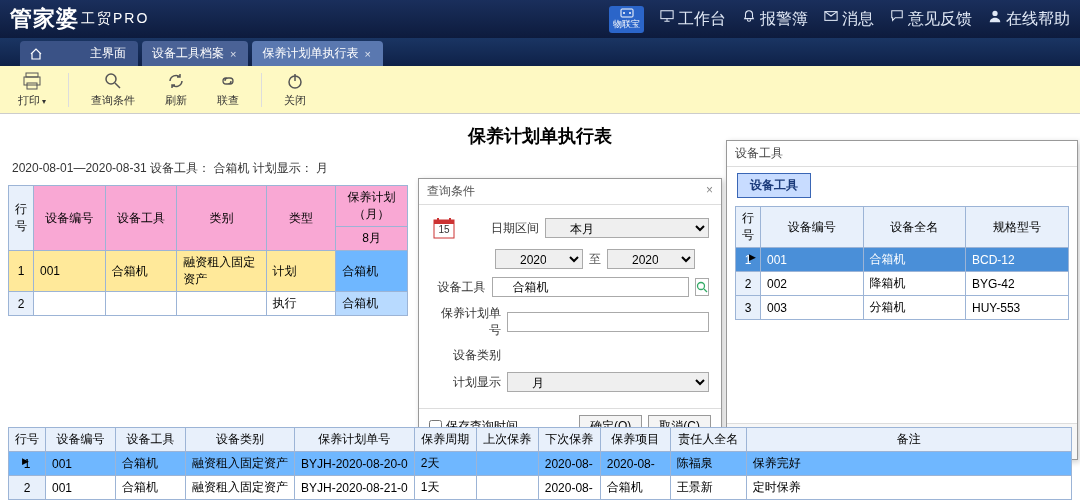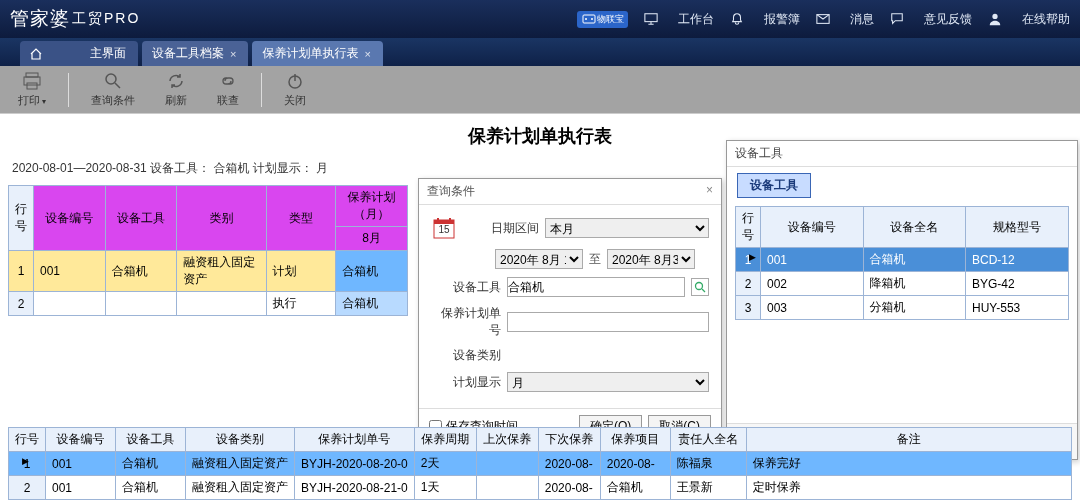--- a/index.html
+++ b/index.html
@@ -1,51 +1,51 @@
 <!DOCTYPE html>
 <html><head>
   <meta charset="utf-8">
   <style>
     * { margin: 0; padding: 0; box-sizing: border-box; }
     body { font-family: "Microsoft YaHei", SimSun, sans-serif; font-size: 12px; background: #fff; overflow: hidden; width: 1080px; height: 500px; position: relative; }
     
     
     .top-header { height: 38px; background: linear-gradient(#1a2f5c, #0d1b3d); display: flex; align-items: center; padding: 0 10px; color: #fff; }
-    .logo { font-size: 19px; font-weight: normal; letter-spacing: 1px; }
+    .logo { font-size: 22px; font-weight: bold; letter-spacing: 1px; }
     .logo-sub { font-size: 14px; margin-left: 2px; letter-spacing: 2px; }
     .top-nav { margin-left: auto; display: flex; gap: 16px; align-items: center; }
-    .top-nav-item { display: flex; align-items: center; gap: 20px; color: #e0e8f5; cursor: pointer; font-size: 12px; }
+    .top-nav-item { display: flex; align-items: flex-start; gap: 4px; color: #e0e8f5; cursor: pointer; font-size: 16px; }
     .top-nav-item .ico { width: 14px; height: 14px; display: inline-block; }
-    .badge-box { background: #2b65c9; border-radius: 3px; padding: 2px 4px; display: flex; align-items: center; font-size: 9px; }
+    .badge-box { background: #2b65c9; border-radius: 3px; padding: 2px 4px; display: flex; flex-direction: column; align-items: center; font-size: 9px; }
     
     
     .tab-bar { height: 28px; background: linear-gradient(#1a3563, #0f2148); display: flex; align-items: flex-end; padding-left: 20px; }
     .tab { background: #4a6296; color: #fff; padding: 4px 12px 4px 10px; border-radius: 4px 4px 0 0; margin-right: 4px; display: flex; align-items: center; gap: 6px; font-size: 12px; cursor: pointer; }
     .tab.home { background: #3a5286; gap: 48px; }
     .tab .close-x { cursor: pointer; font-size: 11px; opacity: 0.8; }
     .home-ico { width: 12px; height: 12px; }
     
     
-    .toolbar { height: 48px; background: #a3a3a3; border-bottom: 1px solid #ccc; display: flex; align-items: center; padding: 0 8px; gap: 10px; }
+    .toolbar { height: 48px; background: #fef9c3; border-bottom: 1px solid #ccc; display: flex; align-items: center; padding: 0 8px; gap: 10px; }
     .tool-btn { display: flex; flex-direction: column; align-items: center; gap: 2px; padding: 4px 10px; cursor: pointer; color: #333; font-size: 11px; }
     .tool-btn .tico { width: 20px; height: 20px; color: #555; }
     .tool-btn .drop { font-size: 8px; margin-left: 2px; }
     .tool-sep { width: 1px; height: 34px; background: #ddd; margin: 0 2px; }
     
     
     .page-title { text-align: center; font-size: 18px; font-weight: bold; padding: 10px 0 8px; }
     
     
     .filter-summary { padding: 4px 12px; color: #333; font-size: 12px; }
     
     
     .upper-grid { margin: 4px 8px 0; }
     table.grid { border-collapse: collapse; width: 400px; }
     table.grid th, table.grid td { border: 1px solid #9cb4d6; padding: 3px 6px; font-size: 12px; text-align: left; height: 20px; }
-    table.grid th { background: #d946ef; font-weight: normal; text-align: center; }
+    table.grid th { background: #f9a8d4; font-weight: normal; text-align: center; }
     table.grid .rownum { width: 24px; text-align: center; background: #e8f0fb; }
     table.grid .w50 { width: 70px; }
     table.grid .w60 { width: 72px; }
     table.grid .w80 { width: 90px; }
     .sel-row td { background: #ffe99a !important; }
     .sel-row td.col-last { background: #6fb7ff !important; }
     .row2 td.col-last { background: #b8daff !important; }
     
     
     .lower-grid { position: absolute; left: 8px; right: 8px; bottom: 0; }
@@ -56,21 +56,21 @@
     .row-ptr { position: absolute; left: 13px; top: 4px; font-size: 9px; color: #000; }
     .sel2 td { background: #6fb7ff !important; }
     
     
     .dialog { position: absolute; left: 418px; top: 178px; width: 304px; background: #fff; border: 1px solid #999; box-shadow: 2px 2px 6px rgba(0,0,0,0.2); }
     .dialog .dlg-title { padding: 4px 8px; color: #555; border-bottom: 1px solid #ddd; display: flex; }
     .dialog .dlg-title .dlg-close { margin-left: auto; cursor: pointer; color: #888; }
     .dialog .dlg-body { padding: 10px 12px 8px; }
     .dlg-row { display: flex; align-items: center; margin-bottom: 8px; gap: 6px; }
     .dlg-row label { width: 70px; text-align: right; color: #333; }
-    .dlg-row input[type=text], .dlg-row select { flex: 1; border: 1px solid #aaa; padding: 2px 0; font-size: 12px; height: 20px; }
+    .dlg-row input[type=text], .dlg-row select { flex: 1; border: 1px solid #aaa; padding: 2px 20px; font-size: 12px; height: 20px; }
     .dlg-row .date-in { width: 88px; flex: none; }
     .dlg-row .sep { color: #555; }
     .search-ico { width: 18px; height: 18px; border: 1px solid #aaa; display: flex; align-items: center; justify-content: center; cursor: pointer; }
     .icon-cal { width: 26px; height: 26px; margin-right: 6px; }
     .dlg-footer { padding: 6px 10px; display: flex; align-items: center; border-top: 1px solid #ddd; }
     .dlg-footer .chk { display: flex; align-items: center; gap: 4px; }
     .dlg-footer .btns { margin-left: auto; display: flex; gap: 6px; }
     .dlg-btn { border: 1px solid #999; background: #f4f4f4; padding: 2px 10px; cursor: pointer; font-size: 12px; }
     
     

